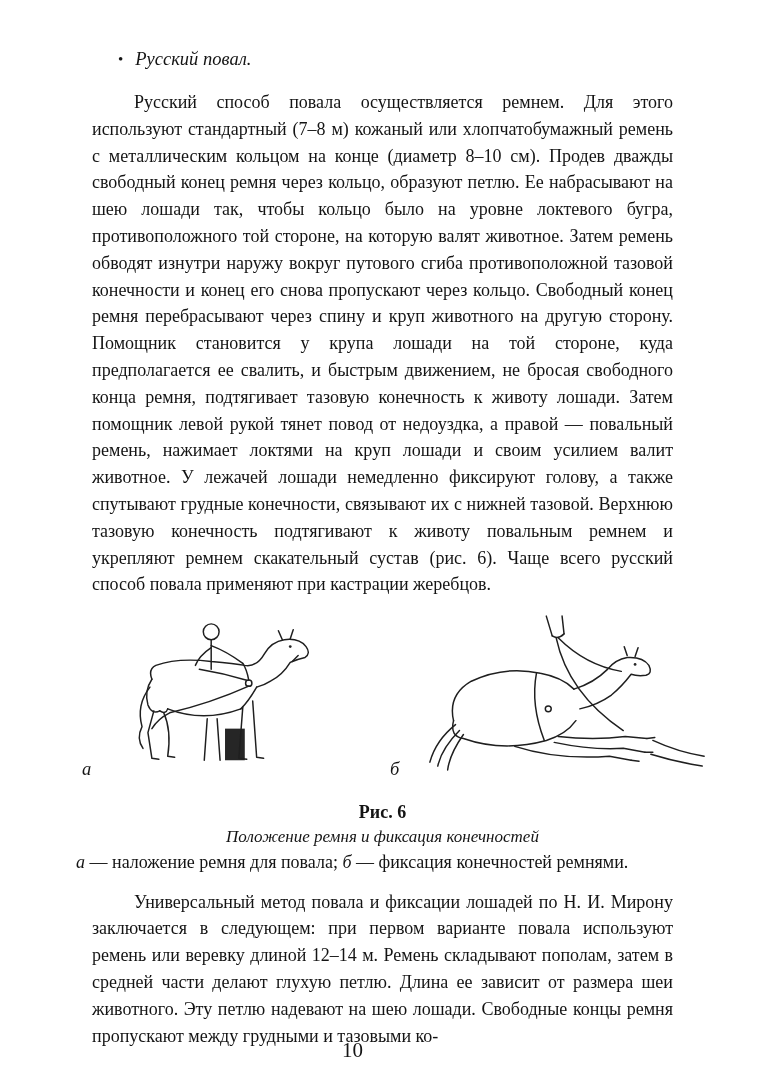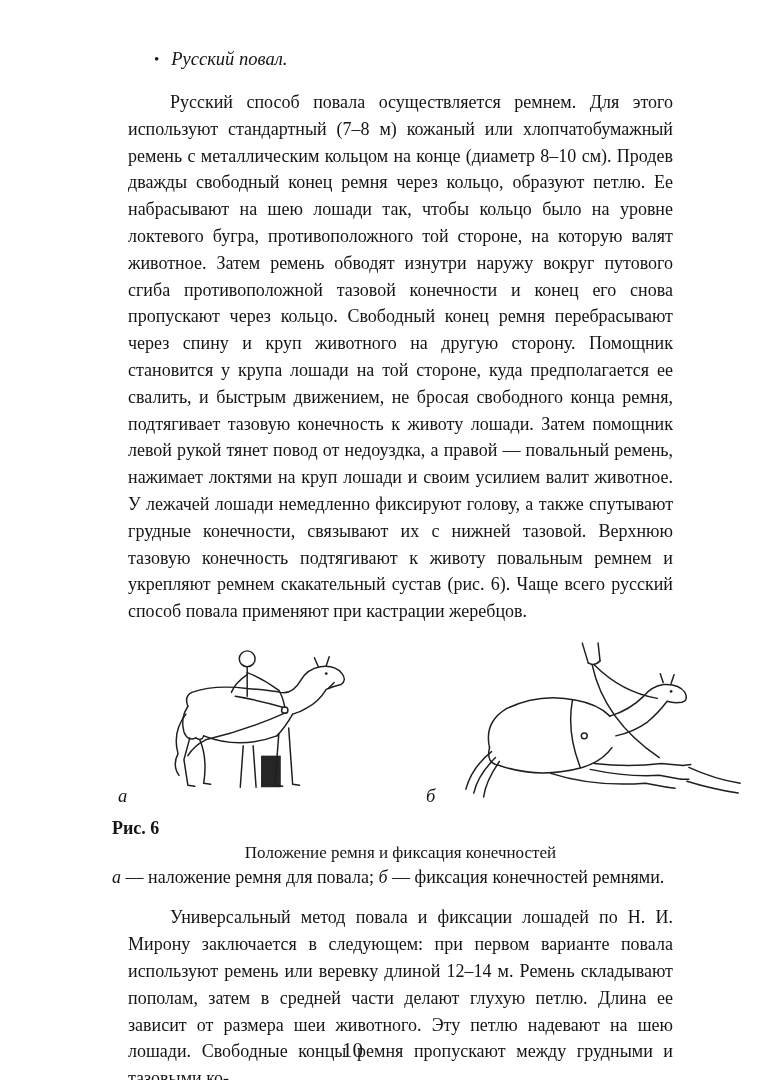--- a/index.html
+++ b/index.html
@@ -7,21 +7,21 @@
     width: 761px; height: 1080px;
     background: #ffffff;
     color: #141414;
     font-family: "Liberation Serif", serif;
     position: relative;
     overflow: hidden;
   }
   .page {
     box-sizing: border-box;
     width: 761px; height: 1080px;
-    padding: 46px 72px 0 112px;
+    padding: 46px 72px 0 76px;
     position: relative;
   }
   .bullet-line {
     padding-left: 42px;
     font-size: 18.5px;
     line-height: 27px;
     margin: 0 0 1px 0;
   }
   .bullet-line .dot {
     display: inline-block;
@@ -47,27 +47,29 @@
   .fig-item { position: relative; padding-left: 26px; }
   .fig-item.right { padding-left: 30px; }
   .fig-letter {
     position: absolute;
     left: 0; bottom: 2px;
     font-style: italic;
     font-size: 18.5px;
   }
   .fig-art { display: block; }
   .fig-number {
+    text-align: center;
     font-weight: bold;
     font-size: 18px;
-    margin-top: 9px;
+    margin-top: 20px;
     line-height: 21px;
   }
   .fig-caption {
     text-align: center;
+    font-style: italic;
     font-size: 17px;
     line-height: 21.5px;
   }
   .fig-caption.first { margin-top: 3px; }
   .fig-legend {
     font-size: 18px;
     line-height: 21px;
     margin-top: 4px;
   }
   .fig-legend .it { font-style: italic; }

